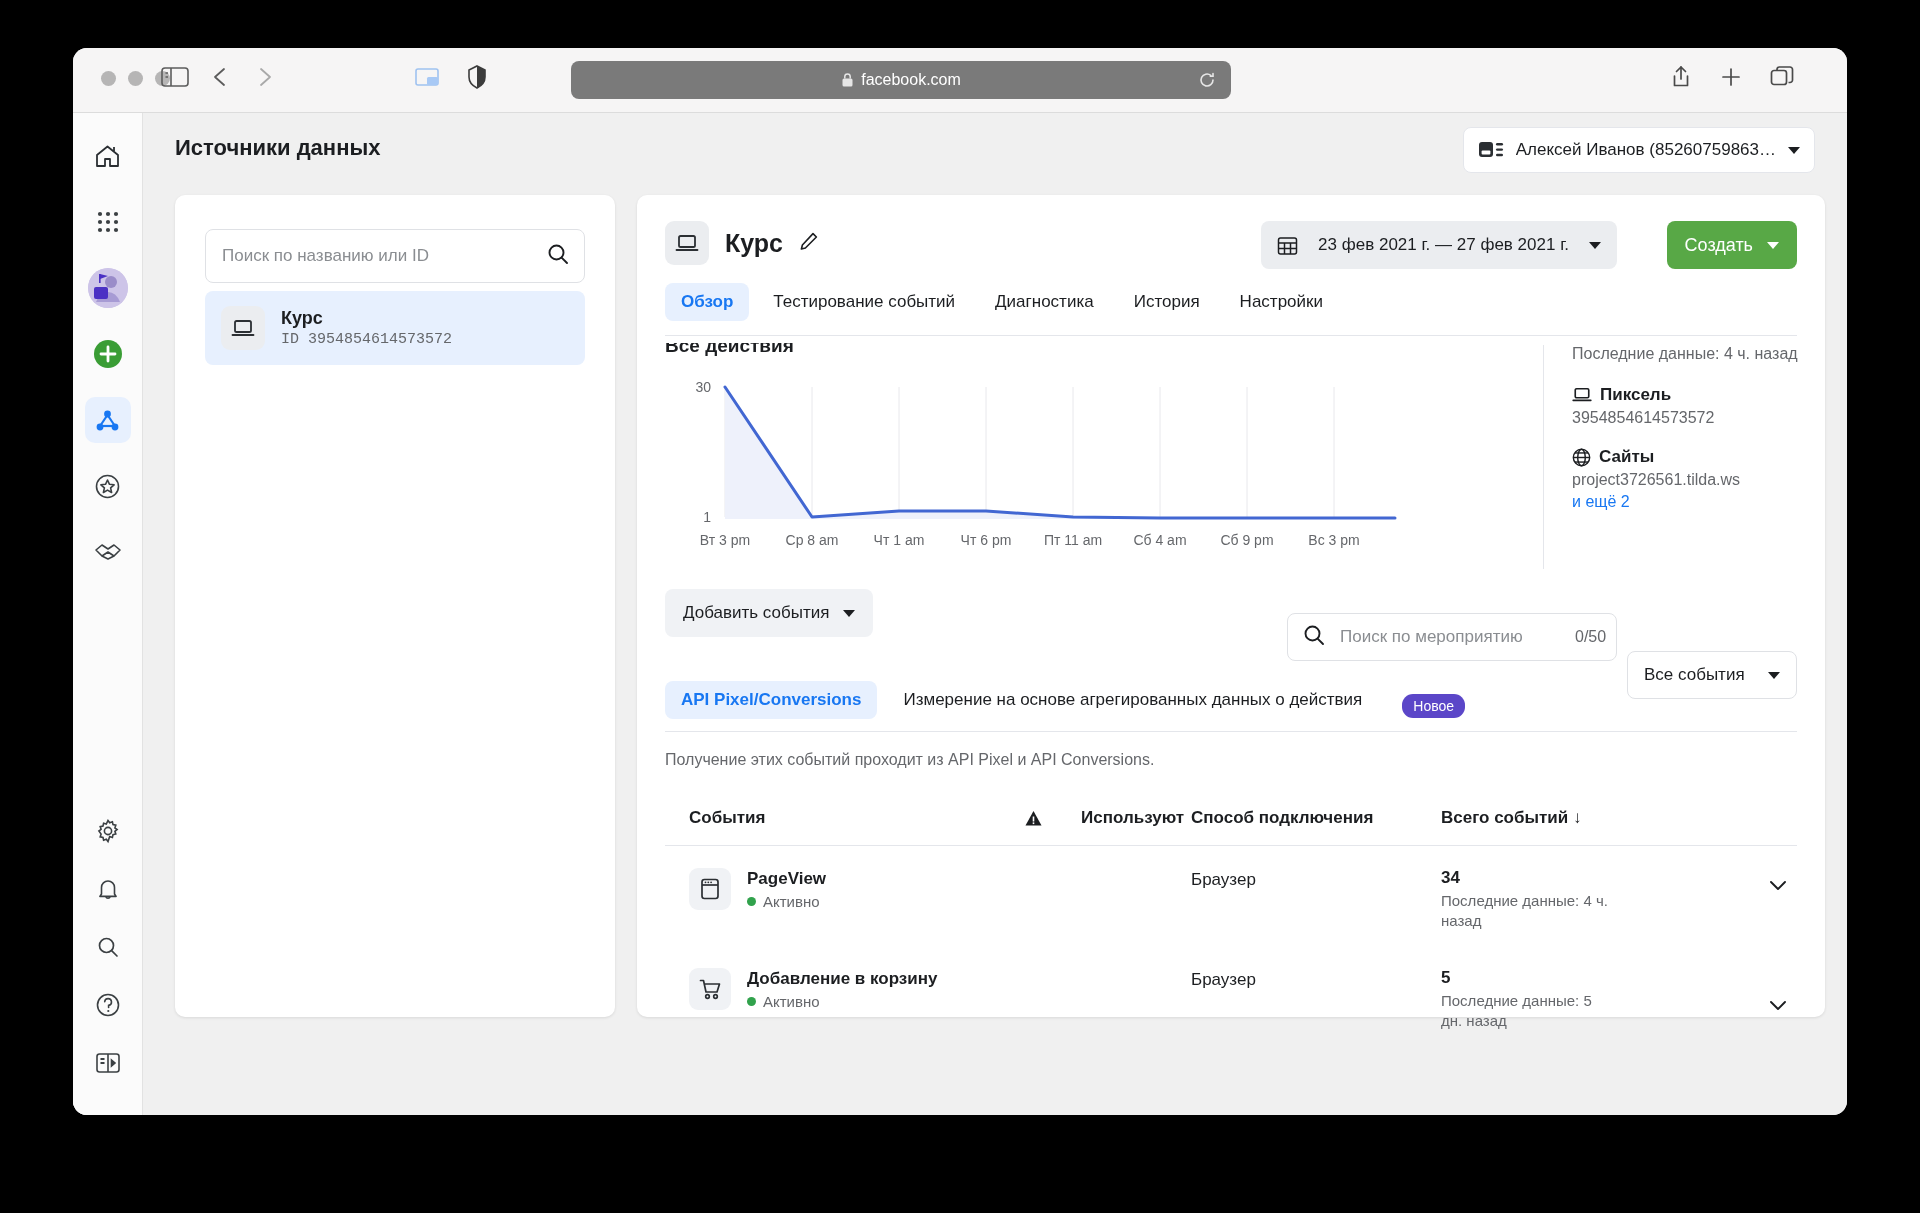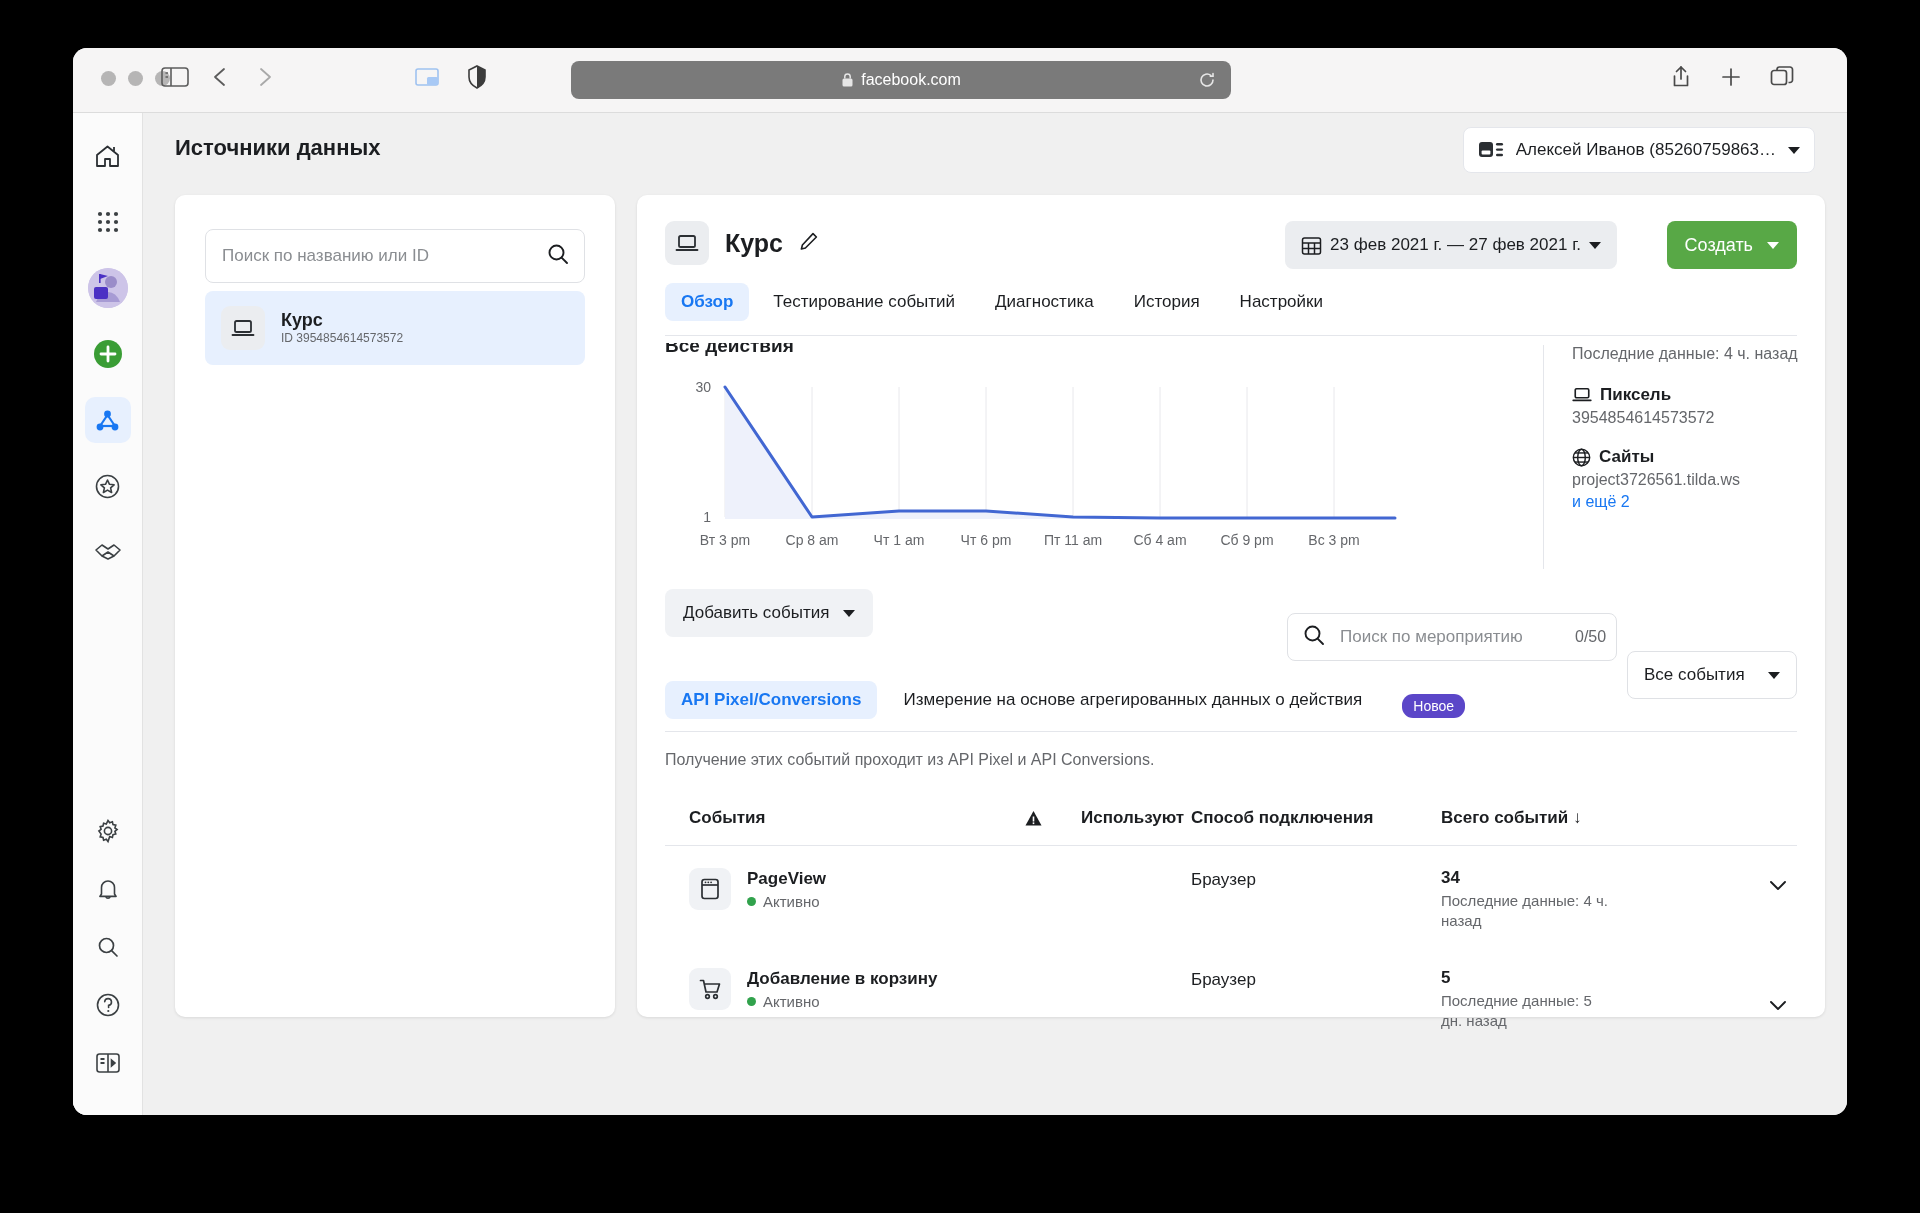--- a/index.html
+++ b/index.html
@@ -86,29 +86,29 @@
   .source-item{
     position:absolute;left:30px;top:96px;width:380px;height:74px;
     background:#e7f0fe;border-radius:8px;display:flex;align-items:center;gap:16px;
     padding:0 16px;box-sizing:border-box;cursor:pointer;
   }
   .sq-icon{
     width:44px;height:44px;border-radius:9px;background:#ebedf0;
     display:flex;align-items:center;justify-content:center;color:#2b2f33;flex:0 0 auto;
   }
   .src-name{font-size:18px;font-weight:bold;color:#1c1e21;line-height:1.25;}
-  .src-id{font-size:12px;color:#65676b;line-height:1.3;}
+  .src-id{font-size:15px;color:#65676b;line-height:1.3;font-family:Liberation Mono, monospace;}
   
   .right-card{left:494px;top:82px;width:1188px;height:822px;}
   .rc-head{position:absolute;left:28px;top:26px;display:flex;align-items:center;gap:16px;}
   .rc-title{font-size:25px;font-weight:bold;color:#1c1e21;}
   .pencil{color:#1c1e21;cursor:pointer;}
   .daterange{
     position:absolute;right:208px;top:26px;height:48px;background:#ebedf0;
-    border-radius:8px;display:flex;align-items:center;gap:8px;padding:4px 16px;
+    border-radius:8px;display:flex;align-items:center;gap:20px;padding:4px 16px;
     box-sizing:border-box;cursor:pointer;
   }
   .daterange .dr-text{font-size:17px;color:#1c1e21;white-space:nowrap;}
   .create-btn{
     position:absolute;right:28px;top:26px;height:48px;background:#58a846;
     border-radius:8px;display:flex;align-items:center;gap:14px;padding:0 18px;
     box-sizing:border-box;cursor:pointer;
   }
   .create-btn .cb-text{font-size:18px;color:#fff;font-weight:normal;}
   .tabs{

